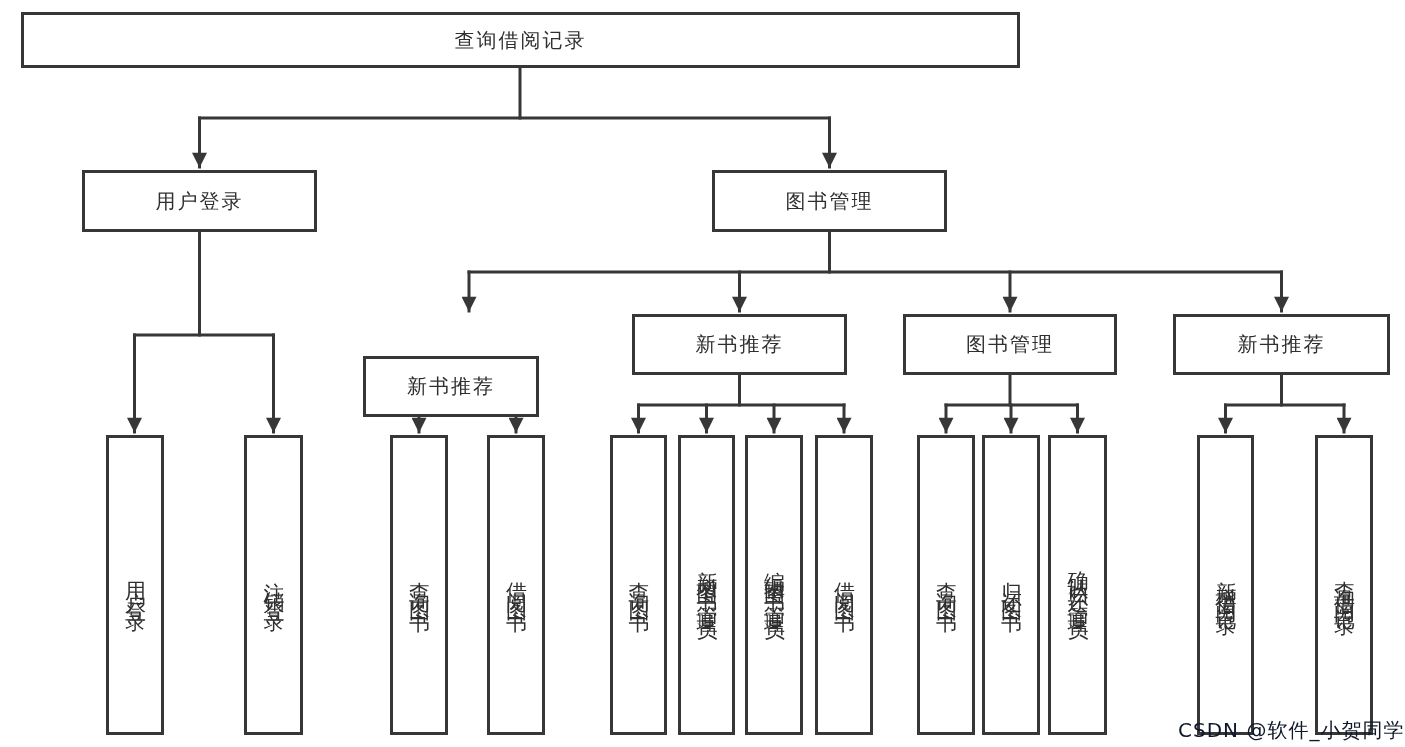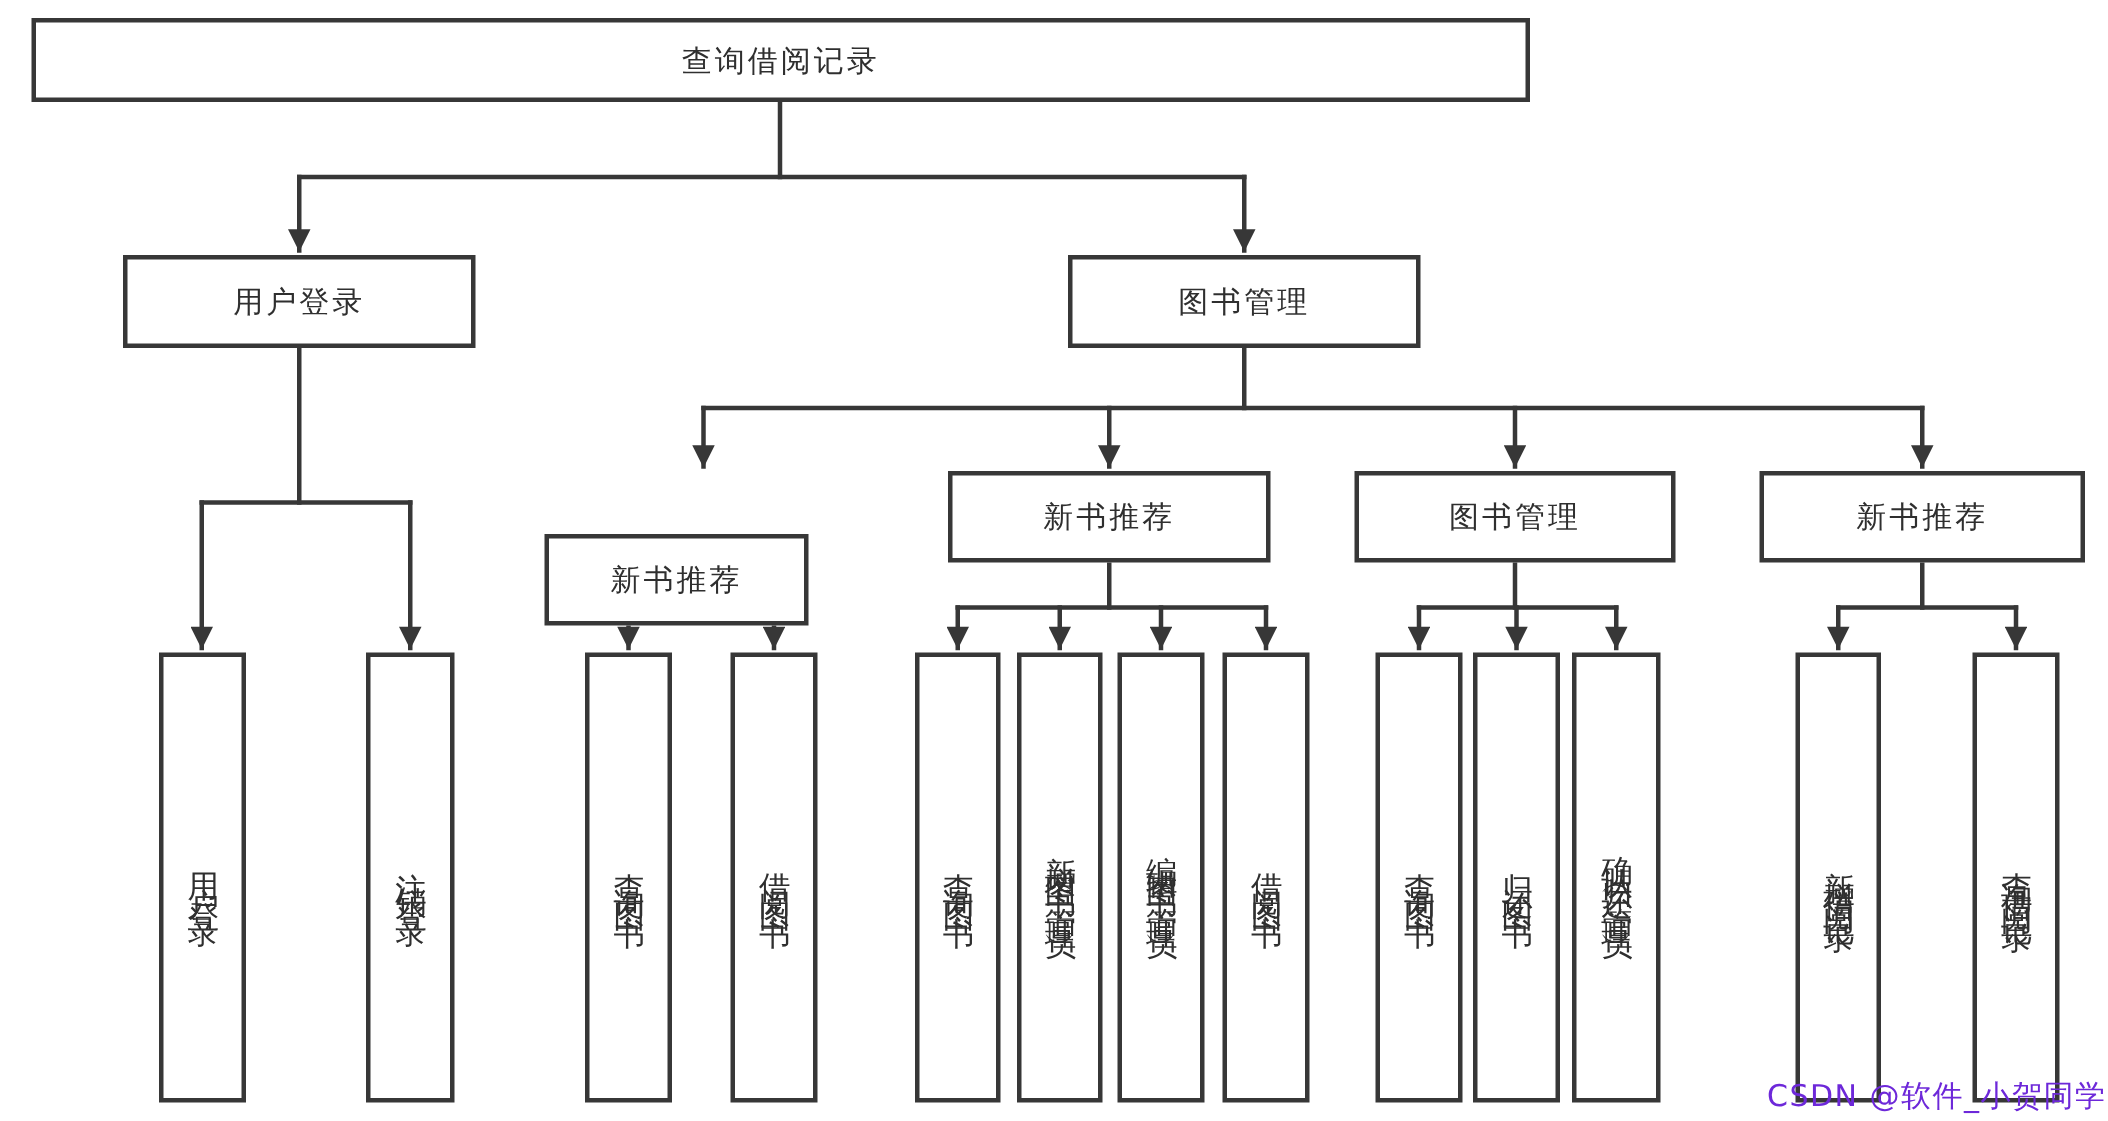--- a/index.html
+++ b/index.html
@@ -22,21 +22,21 @@
     color:#2f2f2f; z-index:2;
   }
   .vtext {
     writing-mode:vertical-rl; text-orientation:mixed;
     font-size:21px; line-height:1; letter-spacing:10px;
     white-space:nowrap;
   }
   .leaf.long .vtext { letter-spacing:7px; }
   .watermark {
     position:absolute; left:1178px; top:717px; z-index:5;
-    color:#6d28d9; font-size:20px; letter-spacing:1px; white-space:nowrap;
+    color:#0f172a; font-size:20px; letter-spacing:1px; white-space:nowrap;
   }
 </style>
 </head>
 <body>
 
 <div class="canvas">
 
   <svg class="connectors" viewBox="0 0 1405 747" xmlns="http://www.w3.org/2000/svg">
     <defs>
       <marker id="arrow" viewBox="0 0 10 10" refX="9.5" refY="5" markerWidth="23" markerHeight="15" orient="auto" markerUnits="userSpaceOnUse">

